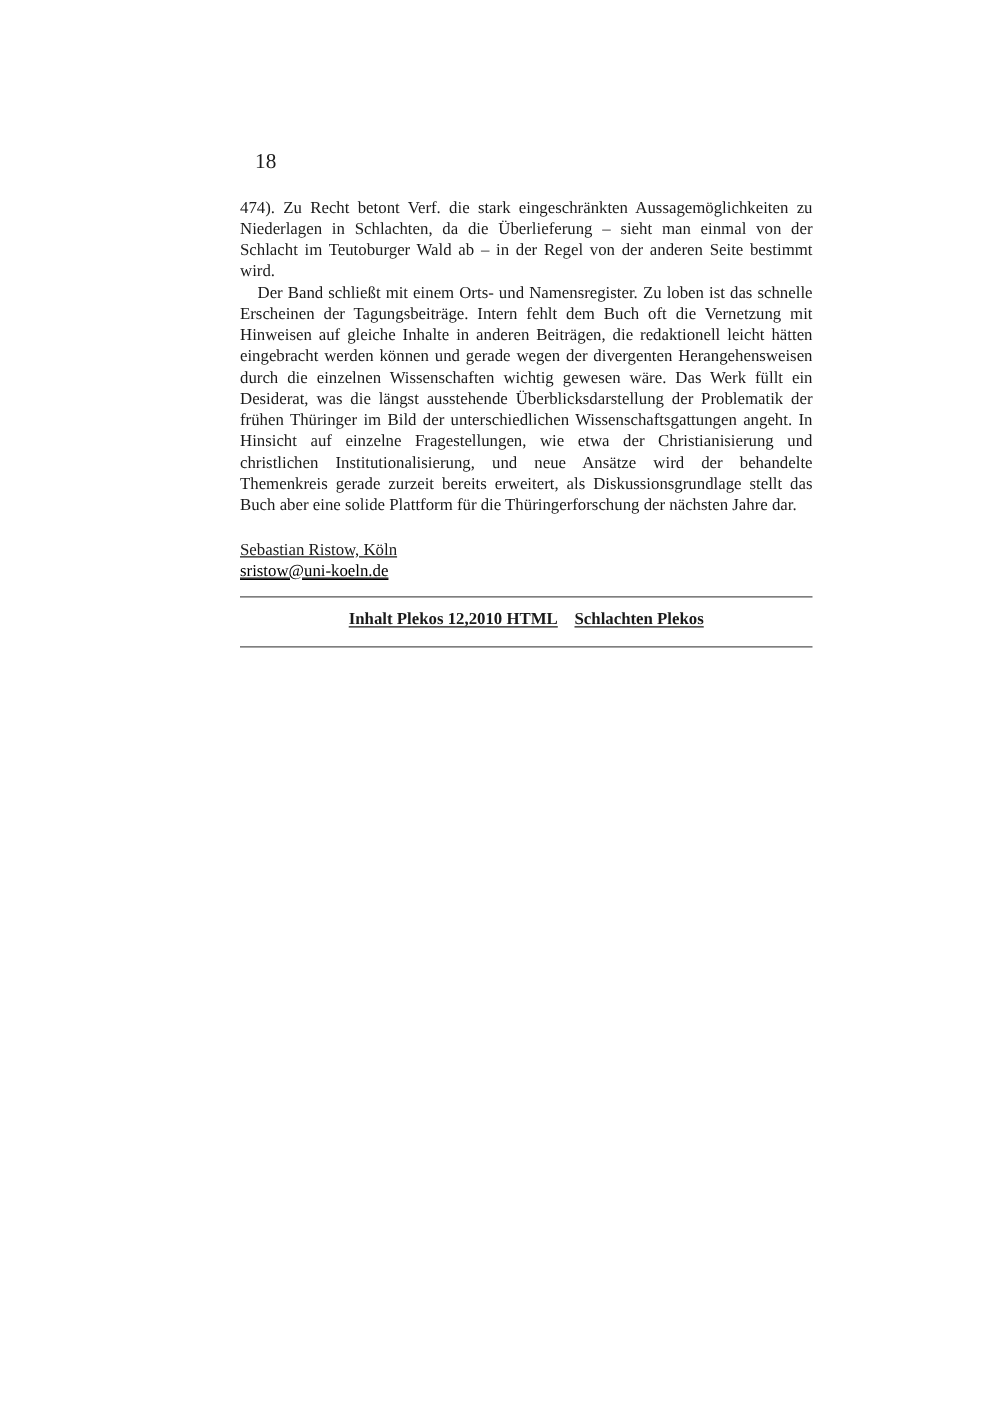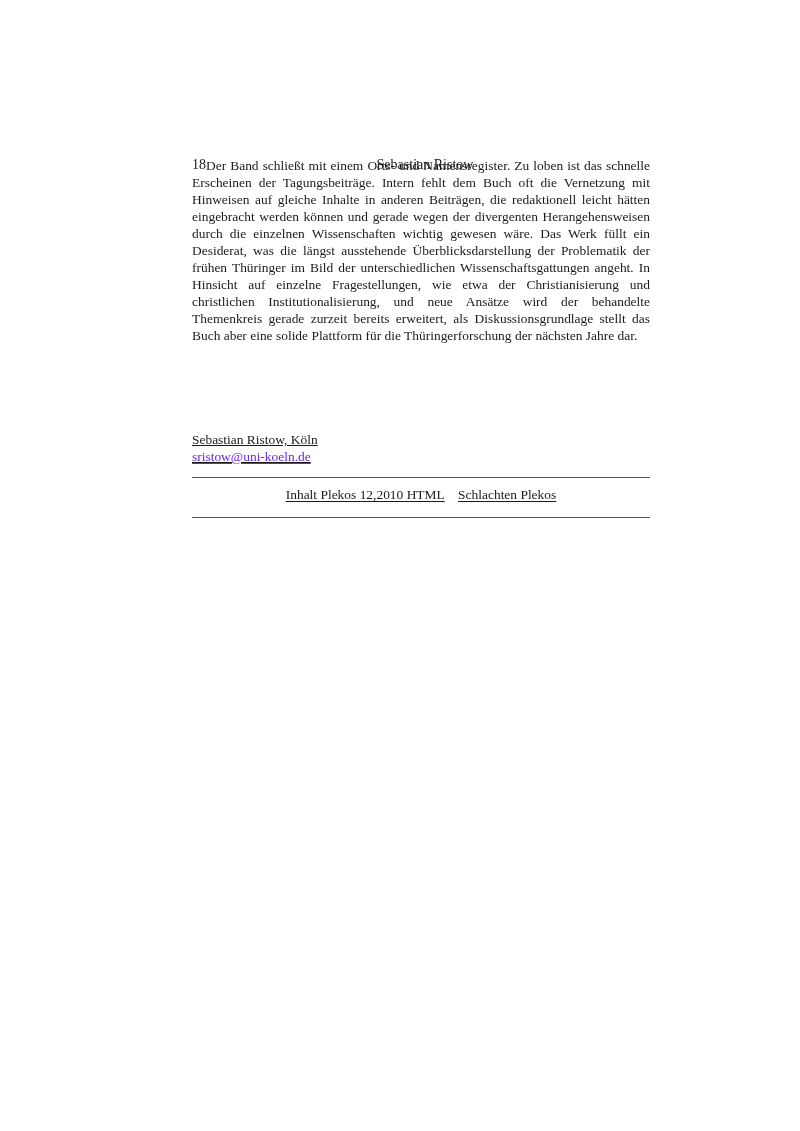--- a/index.html
+++ b/index.html
@@ -1,40 +1,40 @@
 <!DOCTYPE html>
 <html><head>
 <meta charset="utf-8">
 <style>
   html, body { margin:0; padding:0; background:#ffffff; }
   body { width:800px; height:1131px; position:relative; overflow:hidden;
          font-family:"Liberation Serif","DejaVu Serif",serif; color:#1a1a1a; }
   .page { position:absolute; left:192px; top:0; width:458px; }
-  .header { position:absolute; top:119px; left:4px; width:458px; height:18px; font-size:14px;margin-top:38px; }
+  .header { position:absolute; top:119px; left:16px; width:458px; height:18px; font-size:17px; }
   .header .num { position:absolute; left:-4px; top:0; }
   .header .title { position:absolute; left:0; width:458px; text-align:center; top:0; }
   .body { position:absolute; top:157px; left:0; width:458px; font-size:13.45px; line-height:17px; }
   .body p { margin:0; text-align:justify; hyphens:manual; }
   .body p.indent { text-indent:14px;font-family:Liberation Serif, serif; }
   .sig { position:absolute; top:431px; left:0; font-size:13.45px; line-height:17px;text-decoration:underline; }
-  .sig a { color:#6d28d9; text-decoration:underline; text-underline-offset:2px; }
+  .sig a { color:#000000; text-decoration:underline; text-underline-offset:2px; }
   .rule { position:absolute; left:0; width:458px; height:0; border-top:1px solid #555; }
   .nav { position:absolute; top:487px; left:0; width:458px; text-align:center; font-size:13.45px; }
-  .nav a { color:#1a1a1a; text-decoration:underline; text-underline-offset:2px; margin:0 5px; }
+  .nav a { color:#1a1a1a; text-decoration:underline; text-underline-offset:2px; margin:0 5px;font-weight:bold; }
 </style>
 </head>
 <body>
 
 <div class="page">
   <div class="header">
     <span class="num">18</span>
-    <span class="title">Sebastian Ristow</span>
   </div>
 
   <div class="body">
+    <p>474). Zu Recht betont Verf. die stark eingeschränkten Aussagemöglichkeiten zu Niederlagen in Schlachten, da die Überlieferung – sieht man einmal von der Schlacht im Teutoburger Wald ab – in der Regel von der anderen Seite be­stimmt wird.</p>
     <p class="indent">Der Band schließt mit einem Orts- und Namensregister. Zu loben ist das schnelle Erscheinen der Tagungsbeiträge. Intern fehlt dem Buch oft die Vernet­zung mit Hinweisen auf gleiche Inhalte in anderen Beiträgen, die redaktionell leicht hätten eingebracht werden können und gerade wegen der divergenten Herangehensweisen durch die einzelnen Wissenschaften wichtig gewesen wäre. Das Werk füllt ein Desiderat, was die längst ausstehende Überblicksdarstellung der Problematik der frühen Thüringer im Bild der unterschiedlichen Wissen­schaftsgattungen angeht. In Hinsicht auf einzelne Fragestellungen, wie etwa der Christianisierung und christlichen Institutionalisierung, und neue Ansätze wird der behandelte Themenkreis gerade zurzeit bereits erweitert, als Diskussions­grundlage stellt das Buch aber eine solide Plattform für die Thüringerforschung der nächsten Jahre dar.</p>
   </div>
 
   <div class="sig">
     <div>Sebastian Ristow, Köln</div>
     <div><a href="#">sristow@uni-koeln.de</a></div>
   </div>
 
   <div class="rule" style="top:477px;"></div>
   <div class="nav">

